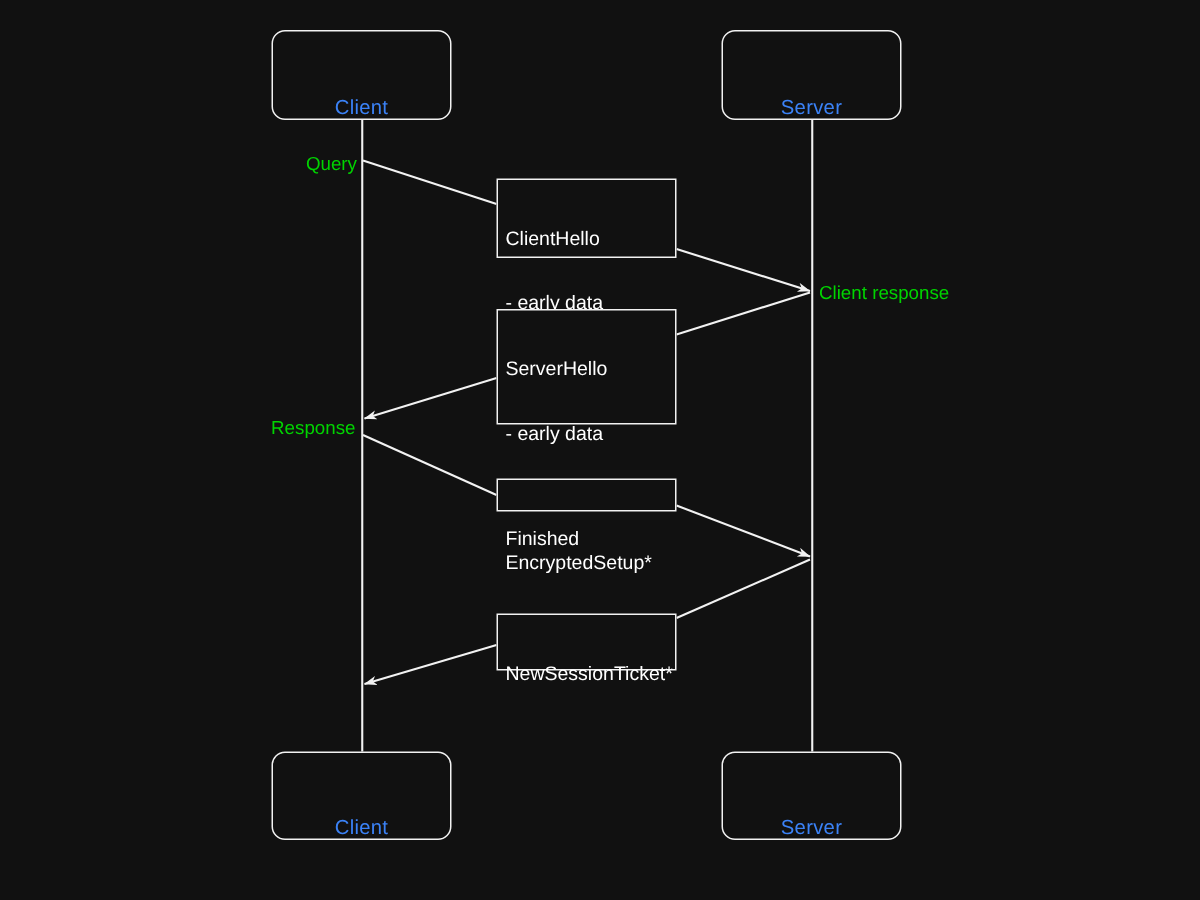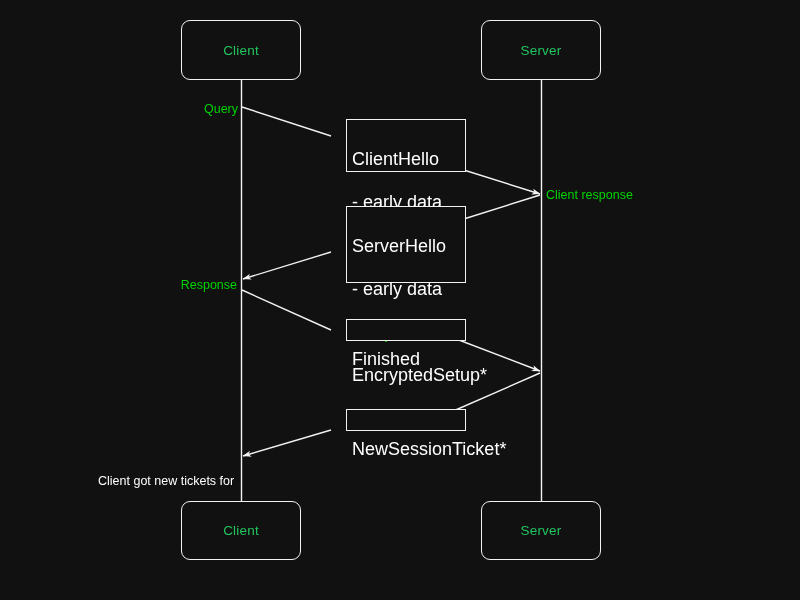--- a/index.html
+++ b/index.html
@@ -26,37 +26,36 @@
     width: 800px;
     height: 600px;
   }
   .actor-box {
     position: absolute;
     box-sizing: border-box;
     border: 1.4px solid #f2f2f2;
     border-radius: 9px;
     background: #111111;
     display: flex;
-    align-items: center;
+    align-items: flex-end;
     justify-content: center;
-    color: #22c55e;
+    color: #3b82f6;
     font-size: 13.5px;
     letter-spacing: 0.2px;
   }
   .msg-box {
     position: absolute;
     box-sizing: border-box;
     border: 1.4px solid #f2f2f2;
     background: #111111;
     color: #ffffff;
-    font-size: 18px;
+    font-size: 13px;
     line-height: 14.4px;
     padding: 3px 4px 3px 5px;
     white-space: pre;
-    margin-left: 15px;
   }
   .msg-box .line-green {
     color: #00d400;
   }
   .note {
     position: absolute;
     font-size: 12.5px;
     line-height: 15px;
     white-space: pre;
   }
@@ -128,27 +127,26 @@
     <div>- early data</div>
     <div class="line-green">Response</div>
     <div>EncryptedSetup*</div>
     <div>Finished</div>
   </div>
 
   <div class="msg-box" style="left:331px; top:319px; width:120px; height:22px;">
     <div>Finished</div>
   </div>
 
-  <div class="msg-box" style="left:331px; top:409px; width:120px; height:22px;text-align:right;">
+  <div class="msg-box" style="left:331px; top:409px; width:120px; height:38px;text-align:right;">
     <div>NewSessionTicket*</div>
   </div>
 
   <div class="note green right-align" style="left:101px; top:102px; width:137px;">Query</div>
 
   <div class="note green right-align" style="left:101px; top:278px; width:136px;">Response</div>
 
   <div class="note green" style="left:546px; top:188px;">Client response</div>
 
   <div class="note white" style="left:98px; top:444px; width:140px;">
-    <div>Client got new tickets for</div>
   </div>
 
 </div>
 
 </body></html>

